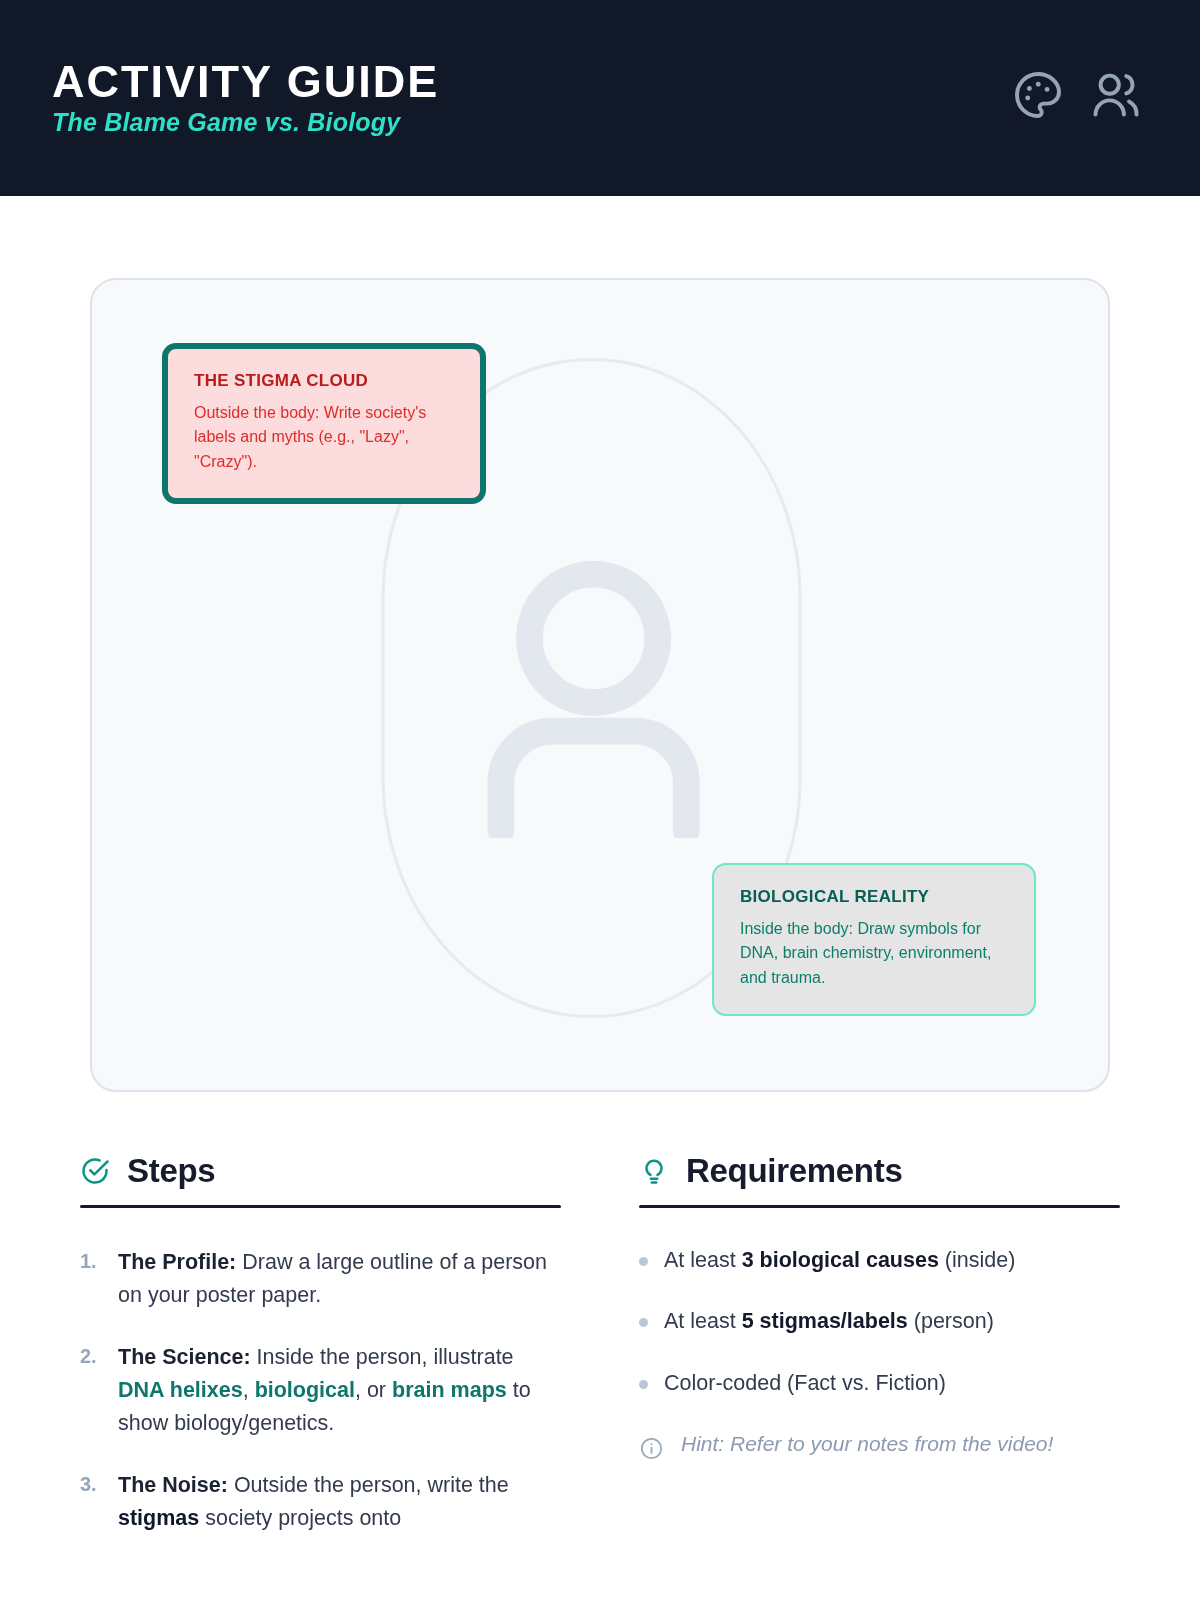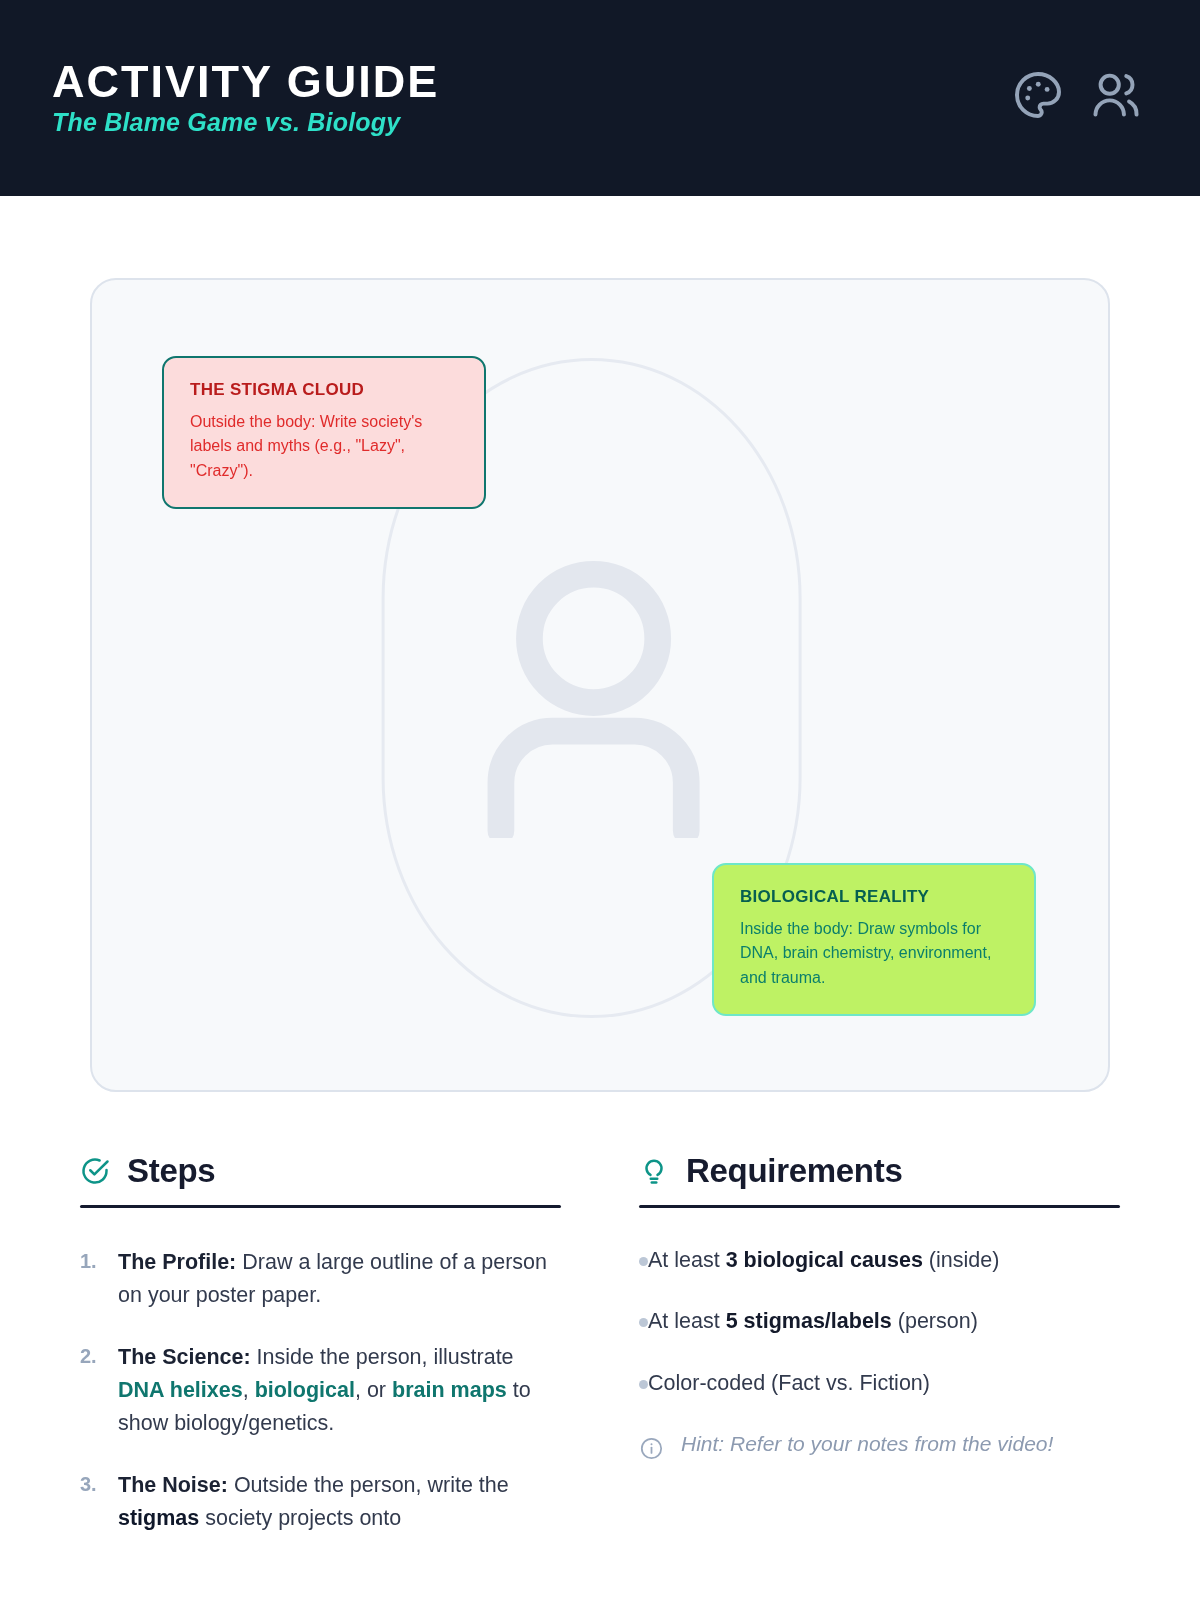--- a/index.html
+++ b/index.html
@@ -75,30 +75,30 @@
   }
   .callout-title {
     font-size:17px;
     font-weight:bold;
     letter-spacing:0.3px;
     margin-bottom:10px;
   }
   .callout-body { font-size:16px; line-height:1.52; }
 
   .callout-stigma {
-    left:70px; top:76px;
+    left:70px; top:63px;
     background:#fcdcdc;
-    border:2px solid #0f766e;
+    border:6px solid #0f766e;
   }
   .callout-stigma .callout-title { color:#b91c1c; }
   .callout-stigma .callout-body  { color:#e02b2b; }
 
   .callout-bio {
     left:620px; top:583px;
-    background:#bef264;
+    background:#e5e5e5;
     border:2px solid #6ee7c8;
   }
   .callout-bio .callout-title { color:#065f50; }
   .callout-bio .callout-body  { color:#0b7f6b; }
 
   
   .columns {
     display:flex;
     margin-top:62px;
     padding:0 80px 0 80px;
@@ -130,21 +130,21 @@
   .step-text {
     font-size:21.5px;
     line-height:1.52;
     color:#323a4d;
   }
   .step-text b { color:#1b2233; font-weight:bold;margin-top:32px; }
   .t-green { color:#0f766e; font-weight:bold; }
   .t-red   { color:#0f172a; font-weight:bold; }
 
   .req-list { margin-top:36px; }
-  .req-item { display:flex; gap:0; align-items:flex-start; margin-bottom:29px; }
+  .req-item { display:flex; gap:16px; align-items:flex-start; margin-bottom:29px; }
   .req-dot {
     width:9px; height:9px; border-radius:50%;
     background:#bcc7d6; flex:0 0 auto; margin-top:13px;
   }
   .req-text { font-size:21.5px; line-height:1.5; color:#323a4d; }
   .req-text b { color:#141a2b; font-weight:bold; }
 
   .hint-row { display:flex; gap:17px; align-items:flex-start; margin-top:4px; }
   .hint-icon { width:25px; height:25px; color:#9aa8bd; flex:0 0 auto; margin-top:8px; }
   .hint-text {

